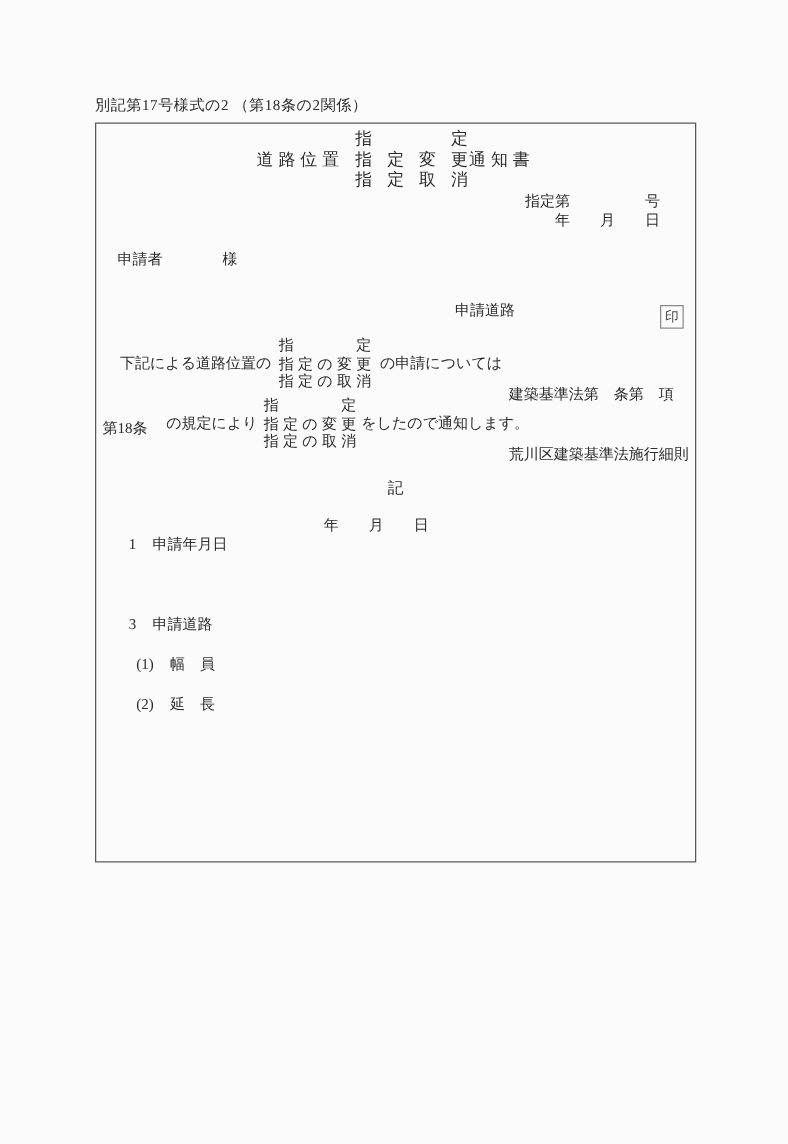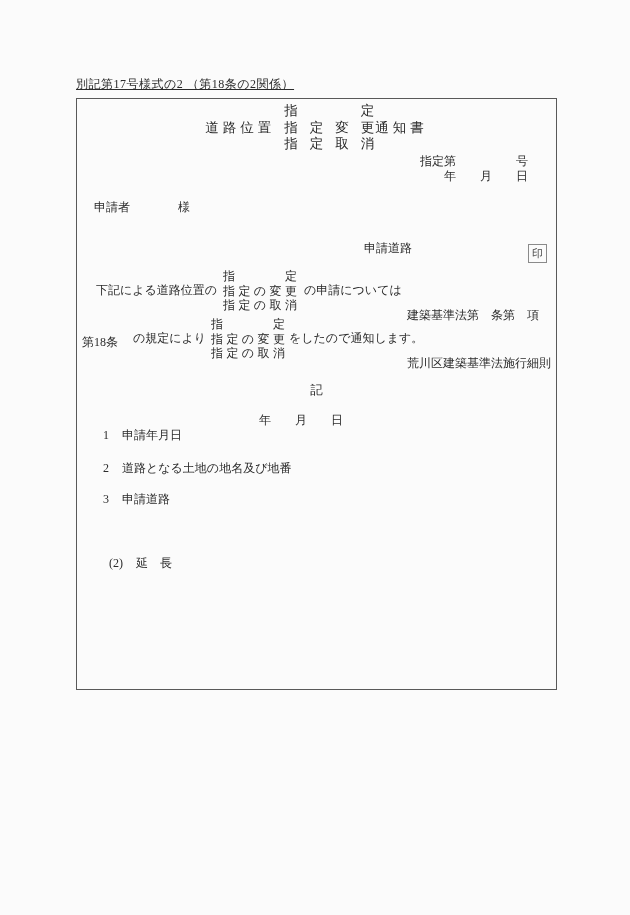--- a/index.html
+++ b/index.html
@@ -7,21 +7,21 @@
     width: 630px; height: 915px;
     background: #fbfbfb;
     font-family: "Liberation Serif", "DejaVu Serif", serif;
     color: #2b2b2b;
     position: relative;
     overflow: hidden;
   }
   .page { position: absolute; inset: 0; }
   .form-label {
     position: absolute; left: 76px; top: 76px;
-    font-size: 12px; letter-spacing: 0.5px; white-space: pre; text-decoration: underline;
+    font-size: 12px; letter-spacing: 0.5px; white-space: pre;
   }
   .main-box {
     position: absolute; left: 76px; top: 98px;
     width: 481px; height: 592px;
     border: 1px solid #595959;
     box-sizing: border-box;
   }
   .abs { position: absolute; white-space: pre; font-size: 12px; line-height: 14px; }
 
   
@@ -118,27 +118,27 @@
     </div>
     <div class="abs" style="left:212px; top:232px">をしたので通知します。</div>
 
     <div class="rec-heading">記</div>
 
     <div class="rec-row" style="top:313px">
       <span class="rec-no">1</span><span>申請年月日</span>
       <span class="rec-value">年　　月　　日</span>
     </div>
 
-    <div class="rec-row" style="top:346px">
-      <span class="rec-no">2</span><span>道路となる土地の地名及び地番</span>
-    </div>
 
     <div class="rec-row" style="top:377px">
       <span class="rec-no">3</span><span>申請道路</span>
     </div>
 
+    <div class="sub-row" style="top:409px">
+      <span class="sub-no">(1)</span><span>幅　員</span>
+    </div>
 
     <div class="sub-row" style="top:441px">
       <span class="sub-no">(2)</span><span>延　長</span>
     </div>
 
   </div>
 </div>
 
 </body></html>

